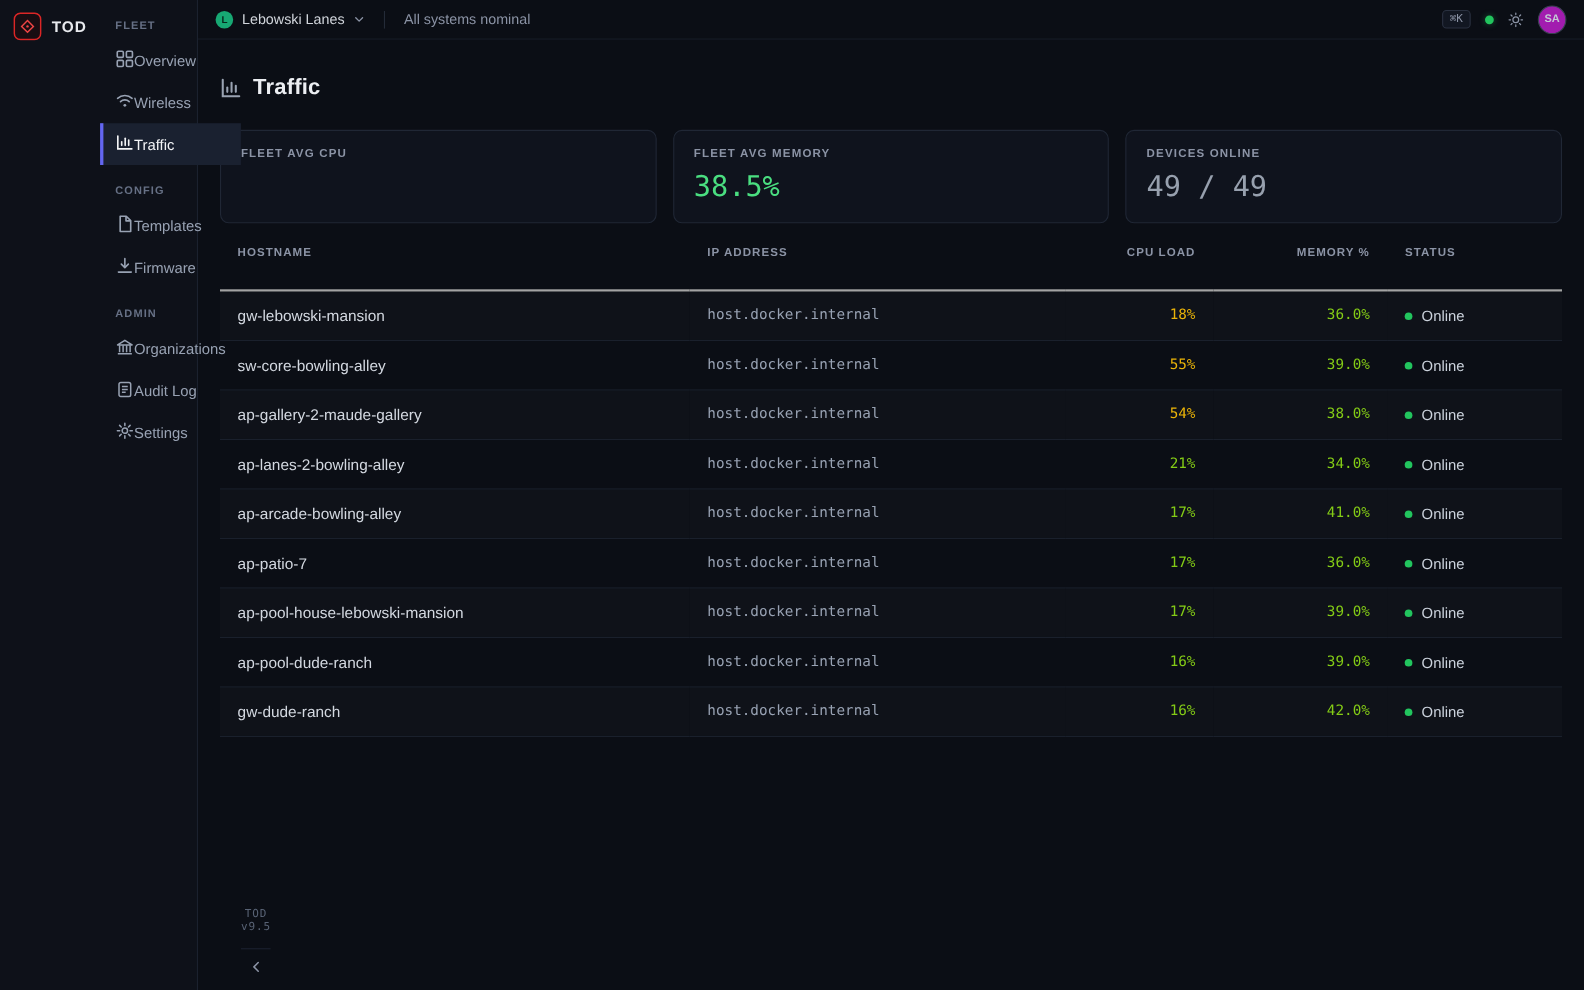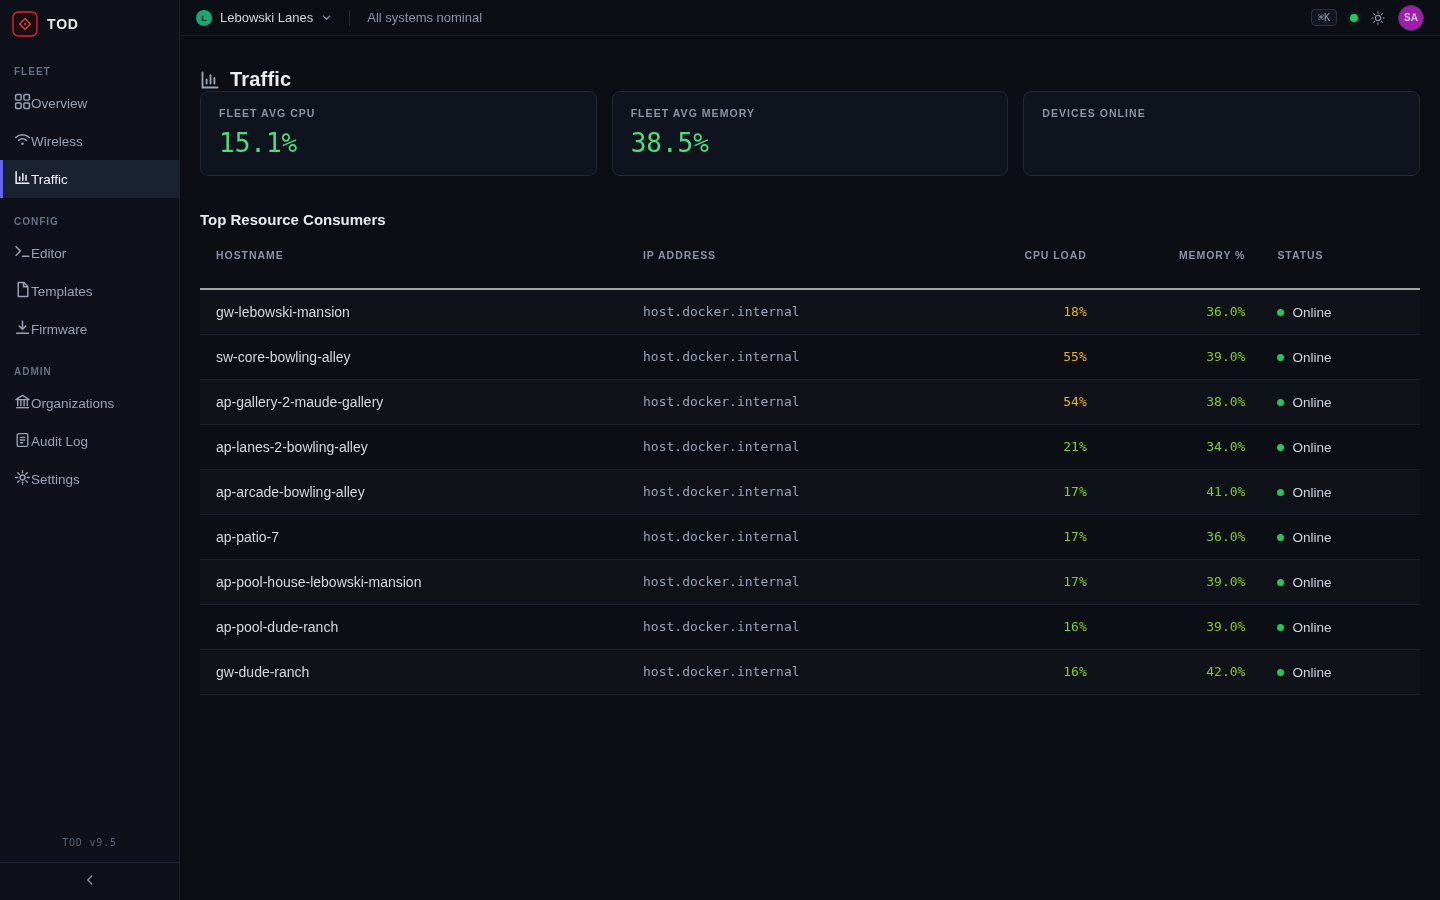--- a/index.html
+++ b/index.html
@@ -7,21 +7,21 @@
   body {
     font-family:"Liberation Sans", sans-serif;
     background:#0b0e15; color:#d3d8e0;
     display:flex;
   }
 
   
   .sidebar {
     width:180px; height:900px; flex:0 0 180px;
     background:#0e1119; border-right:1px solid #1b212e;
-    display:flex; flex-direction:column;
+    display:flex; flex-direction:row;
   }
   .logo-row { display:flex; align-items:center; gap:9px; padding:11px 12px; height:48px; cursor:pointer; }
   .logo-box { width:26px; height:26px; flex:0 0 26px; display:flex; }
   .logo-text { font-size:14px; font-weight:700; letter-spacing:.06em; color:#e8eaee; }
   .section-label {
     margin:18px 14px 7px; font-size:10px; font-weight:700;
     letter-spacing:.1em; color:#667085; text-transform:uppercase;
   }
   .nav-item {
     display:flex; align-items:center; 
@@ -75,21 +75,21 @@
     background:#a21caf; border:1px solid #3a4252;
     color:#c3c9d4; font-size:10px; font-weight:700;
     display:flex; align-items:center; justify-content:center; cursor:pointer;
   }
 
   .content { padding:16px 20px 0; overflow:hidden; }
   .page-title-row { display:flex; align-items:center; gap:10px; margin-top:16px; }
   .page-title-row svg { color:#9aa3b2; }
   .page-title { font-size:20px; font-weight:700; color:#eceef2; letter-spacing:.01em; }
 
-  .stats { display:grid; grid-template-columns:repeat(3,1fr); gap:15px; }
+  .stats { margin-top:27px; display:grid; grid-template-columns:repeat(3,1fr); gap:15px; }
   .stat-card {
     background:#0f131d; border:1px solid #202735; border-radius:8px;
     padding:15px 18px 17px;
   }
   .stat-label { font-size:10.5px; font-weight:700; letter-spacing:.1em; color:#8b93a5; text-transform:uppercase; }
   .stat-value { margin-top:9px; font-family:"DejaVu Sans Mono", monospace; font-size:26px; color:#4ade80; }
   .stat-value.muted { color:#97a0ae; }
 
   .table-title { margin-top:35px; font-size:15px; font-weight:700; color:#e8eaee; }
   table { width:100%; border-collapse:collapse; table-layout:fixed; margin-top:9px; }
@@ -151,27 +151,20 @@
       <span><svg width="17" height="17" viewBox="0 0 16 16" fill="none" stroke="currentColor" stroke-width="1.4" stroke-linecap="round">
             <path d="M2 2.5v11h12"></path>
             <path d="M5.3 10.5V7.5"></path>
             <path d="M8.3 10.5v-6"></path>
             <path d="M11.3 10.5V6"></path>
           </svg></span>
       <span>Traffic</span>
     </div>
 
     <div class="section-label">Config</div>
-    <div class="nav-item">
-      <span><svg width="17" height="17" viewBox="0 0 16 16" fill="none" stroke="currentColor" stroke-width="1.4" stroke-linecap="round" stroke-linejoin="round">
-            <path d="M2 3.5 6 7.5 2 11.5"></path>
-            <path d="M8 12.5h6"></path>
-          </svg></span>
-      <span>Editor</span>
-    </div>
     <div class="nav-item">
       <span><svg width="17" height="17" viewBox="0 0 16 16" fill="none" stroke="currentColor" stroke-width="1.4" stroke-linejoin="round">
             <path d="M4 1.5h5.2L13 5.3v9.2H4z"></path>
             <path d="M9 1.5v4h4"></path>
           </svg></span>
       <span>Templates</span>
     </div>
     <div class="nav-item">
       <span><svg width="17" height="17" viewBox="0 0 16 16" fill="none" stroke="currentColor" stroke-width="1.4" stroke-linecap="round" stroke-linejoin="round">
             <path d="M8 2v7.2"></path>
@@ -249,32 +242,31 @@
           <path d="M5.3 10.8V7.6"></path>
           <path d="M8.4 10.8V4.2"></path>
           <path d="M11.5 10.8V6.4"></path>
         </svg>
       <h1 class="page-title">Traffic</h1>
     </div>
 
     <div class="stats">
       <div class="stat-card">
         <div class="stat-label">Fleet Avg CPU</div>
-        <div class="stat-value">15.1%</div>
       </div>
       <div class="stat-card">
         <div class="stat-label">Fleet Avg Memory</div>
         <div class="stat-value">38.5%</div>
       </div>
       <div class="stat-card">
         <div class="stat-label">Devices Online</div>
+        <div class="stat-value muted">49 / 49</div>
       </div>
     </div>
 
-    <h2 class="table-title">Top Resource Consumers</h2>
 
     <table>
       <colgroup>
         <col style="width:35%">
           <col style="width:28%">
           <col style="width:11%">
           <col style="width:13%">
           <col style="width:13%">
       </colgroup>
       <thead>

